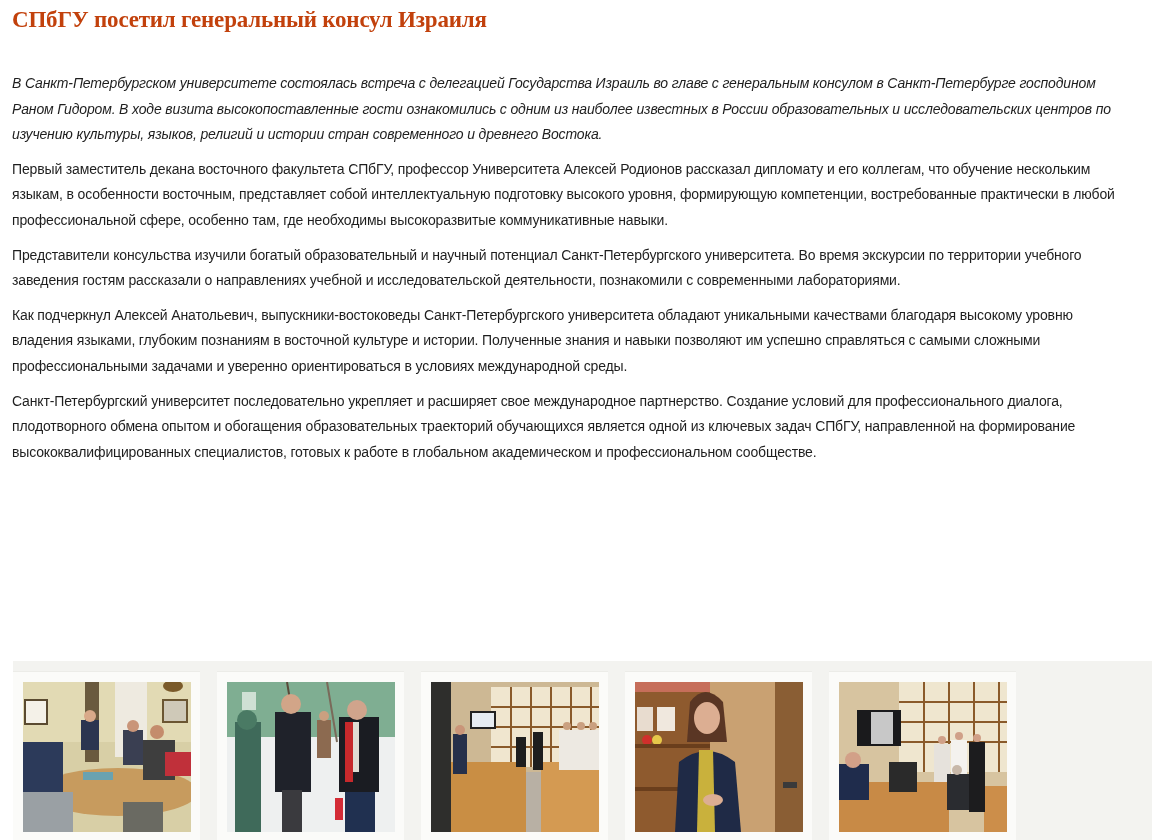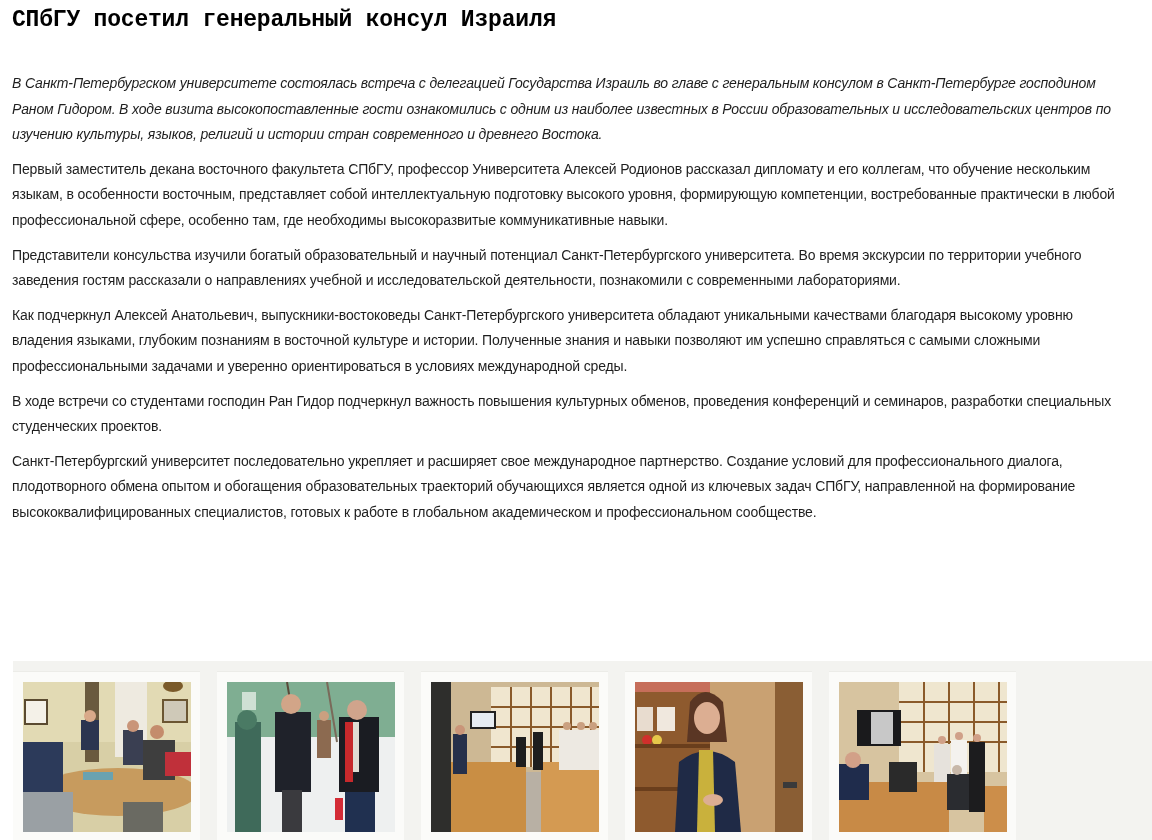--- a/index.html
+++ b/index.html
@@ -19,25 +19,25 @@
       position: absolute;
       left: 12px;
       top: 0;
       width: 1130px;
     }
     .title {
       margin: 0;
       position: absolute;
       top: 5px;
       left: 0;
-      font-family: Liberation Mono, monospace;
+      font-family: Liberation Serif, serif;
       font-weight: bold;
       font-size: 23px;
       line-height: 30px;
-      color: #000000;
+      color: #c2410c;
       letter-spacing: -0.2px;
       white-space: nowrap;
     }
     .body-text {
       position: absolute;
       left: 0;
       top: 71px;
       width: 1122px;
       font-family: "Liberation Sans", sans-serif;
       font-size: 14px;
@@ -82,21 +82,20 @@
 <body>
 
 <div class="article">
   <h1 class="title">СПбГУ посетил генеральный консул Израиля</h1>
 
   <div class="body-text">
     <p class="lead">В Санкт-Петербургском университете состоялась встреча с делегацией Государства Израиль во главе с генеральным консулом в Санкт-Петербурге господином Раном Гидором. В ходе визита высокопоставленные гости ознакомились с одним из наиболее известных в России образовательных и исследовательских центров по изучению культуры, языков, религий и истории стран современного и древнего Востока.</p>
     <p>Первый заместитель декана восточного факультета СПбГУ, профессор Университета Алексей Родионов рассказал дипломату и его коллегам, что обучение нескольким языкам, в особенности восточным, представляет собой интеллектуальную подготовку высокого уровня, формирующую компетенции, востребованные практически в любой профессиональной сфере, особенно там, где необходимы высокоразвитые коммуникативные навыки.</p>
     <p>Представители консульства изучили богатый образовательный и научный потенциал Санкт-Петербургского университета. Во время экскурсии по территории учебного заведения гостям рассказали о направлениях учебной и исследовательской деятельности, познакомили с современными лабораториями.</p>
     <p>Как подчеркнул Алексей Анатольевич, выпускники-востоковеды Санкт-Петербургского университета обладают уникальными качествами благодаря высокому уровню владения языками, глубоким познаниям в восточной культуре и истории. Полученные знания и навыки позволяют им успешно справляться с самыми сложными профессиональными задачами и уверенно ориентироваться в условиях международной среды.</p>
-    <p>В ходе встречи со студентами господин Ран Гидор подчеркнул важность повышения культурных обменов, проведения конференций и семинаров, разработки специальных студенческих проектов.</p>
     <p>Санкт-Петербургский университет последовательно укрепляет и расширяет свое международное партнерство. Создание условий для профессионального диалога, плодотворного обмена опытом и обогащения образовательных траекторий обучающихся является одной из ключевых задач СПбГУ, направленной на формирование высококвалифицированных специалистов, готовых к работе в глобальном академическом и профессиональном сообществе.</p>
   </div>
 </div>
 
 <div class="gallery">
 
   <div class="thumb" style="left:0px;">
     <div class="photo" title="Встреча за столом в кабинете">
       <svg width="168" height="150" viewBox="0 0 168 150">
         <rect width="168" height="150" fill="#d8cfa6"></rect>

